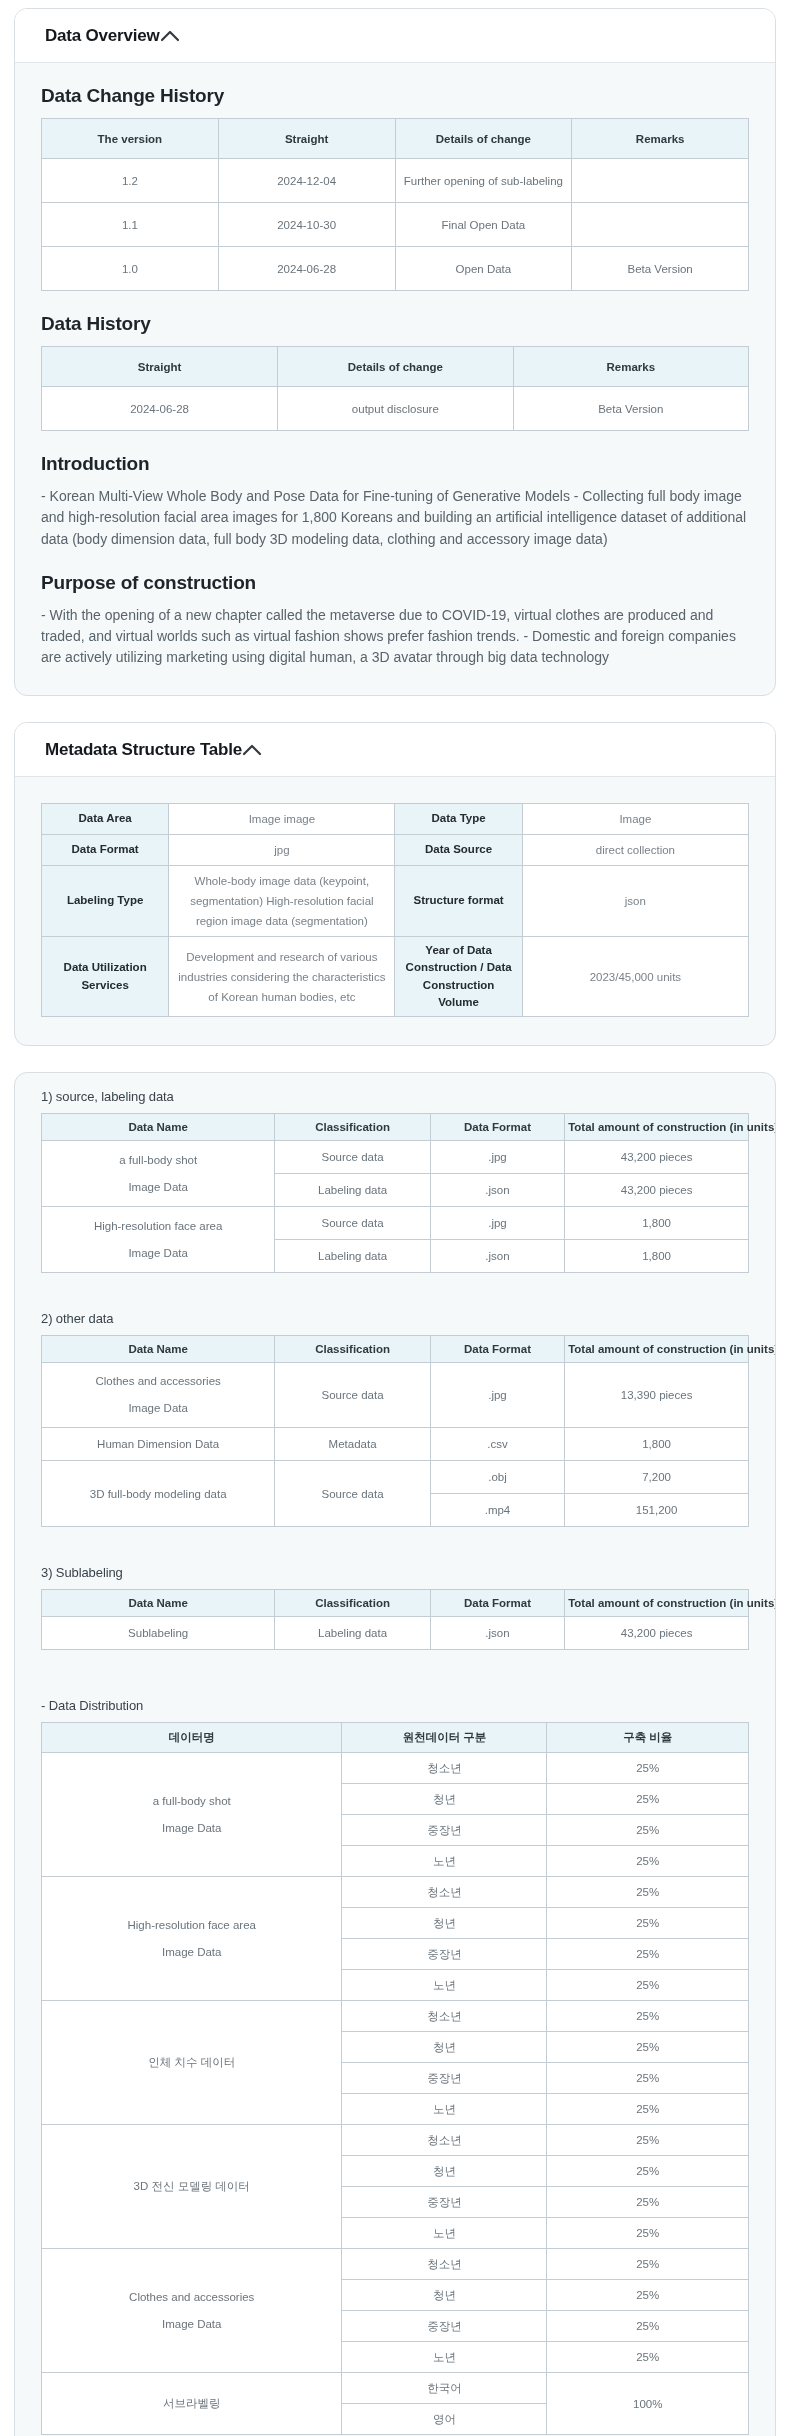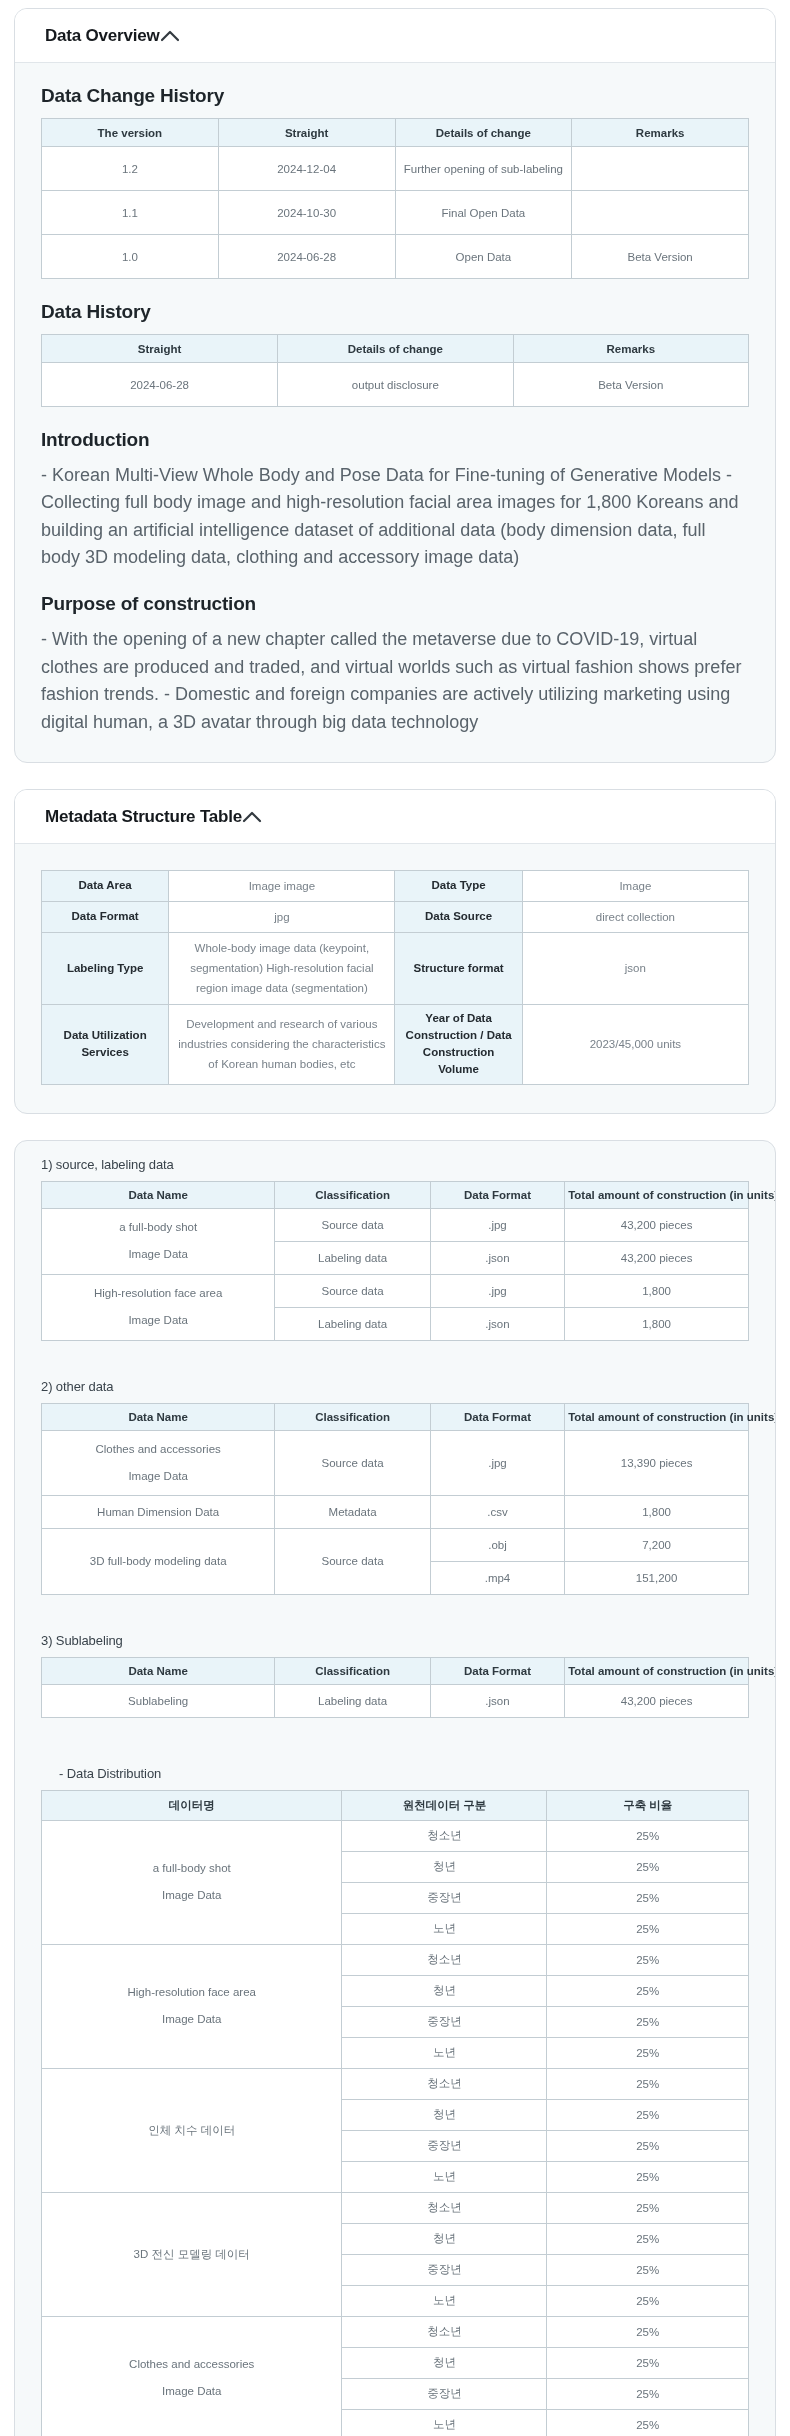--- a/index.html
+++ b/index.html
@@ -38,21 +38,21 @@
 
   h3.sub {
     font-size: 19px;
     font-weight: bold;
     color: #1e252a;
     margin: 22px 0 11px;
     letter-spacing: -0.2px;
   }
   h3.sub.first { margin-top: 8px; }
   p.body-text {
-    font-size: 18px;
+    font-size: 14px;
     color: #59636b;
     line-height: 1.52;
     margin: 0 0 4px;
   }
 
   table.tbl {
     border-collapse: collapse;
     width: 100%;
     background: #ffffff;
     table-layout: fixed;
@@ -69,21 +69,21 @@
   table.tbl td {
     border: 1px solid #c3cdd3;
     font-size: 11.5px;
     color: #6a747c;
     text-align: center;
     padding: 5px 8px;
     white-space: pre-line;
     vertical-align: middle;
   }
   .t-hist td { height: 44px; }
-  .t-hist th { height: 28px; }
+  .t-hist th { height: 40px; }
 
   .t-meta td { padding: 11px 13px; font-size: 12.5px; text-align: left; }
   .t-meta td.label {
     background: #e9f4f9;
     color: #242b31;
     font-weight: bold;
     line-height: 1.5;
   }
   .t-meta td.value { color: #79828a; line-height: 1.75; }
 
@@ -342,21 +342,21 @@
           <tbody>
             <tr>
               <td>Sublabeling</td>
               <td>Labeling data</td>
               <td>.json</td>
               <td>43,200 pieces</td>
             </tr>
           </tbody>
         </table>
 
-      <div class="stat-label table-caption stat-gap" style="margin-top:48px;margin-left:18px;">- Data Distribution</div>
+      <div class="stat-label table-caption stat-gap" style="margin-top:48px;">- Data Distribution</div>
       <table class="tbl t-dist">
           <colgroup>
             <col style="width: 42.5%;">
             <col style="width: 29%;">
             <col style="width: 28.5%;">
           </colgroup>
           <thead>
             <tr>
               <th>데이터명</th>
               <th>원천데이터 구분</th>

